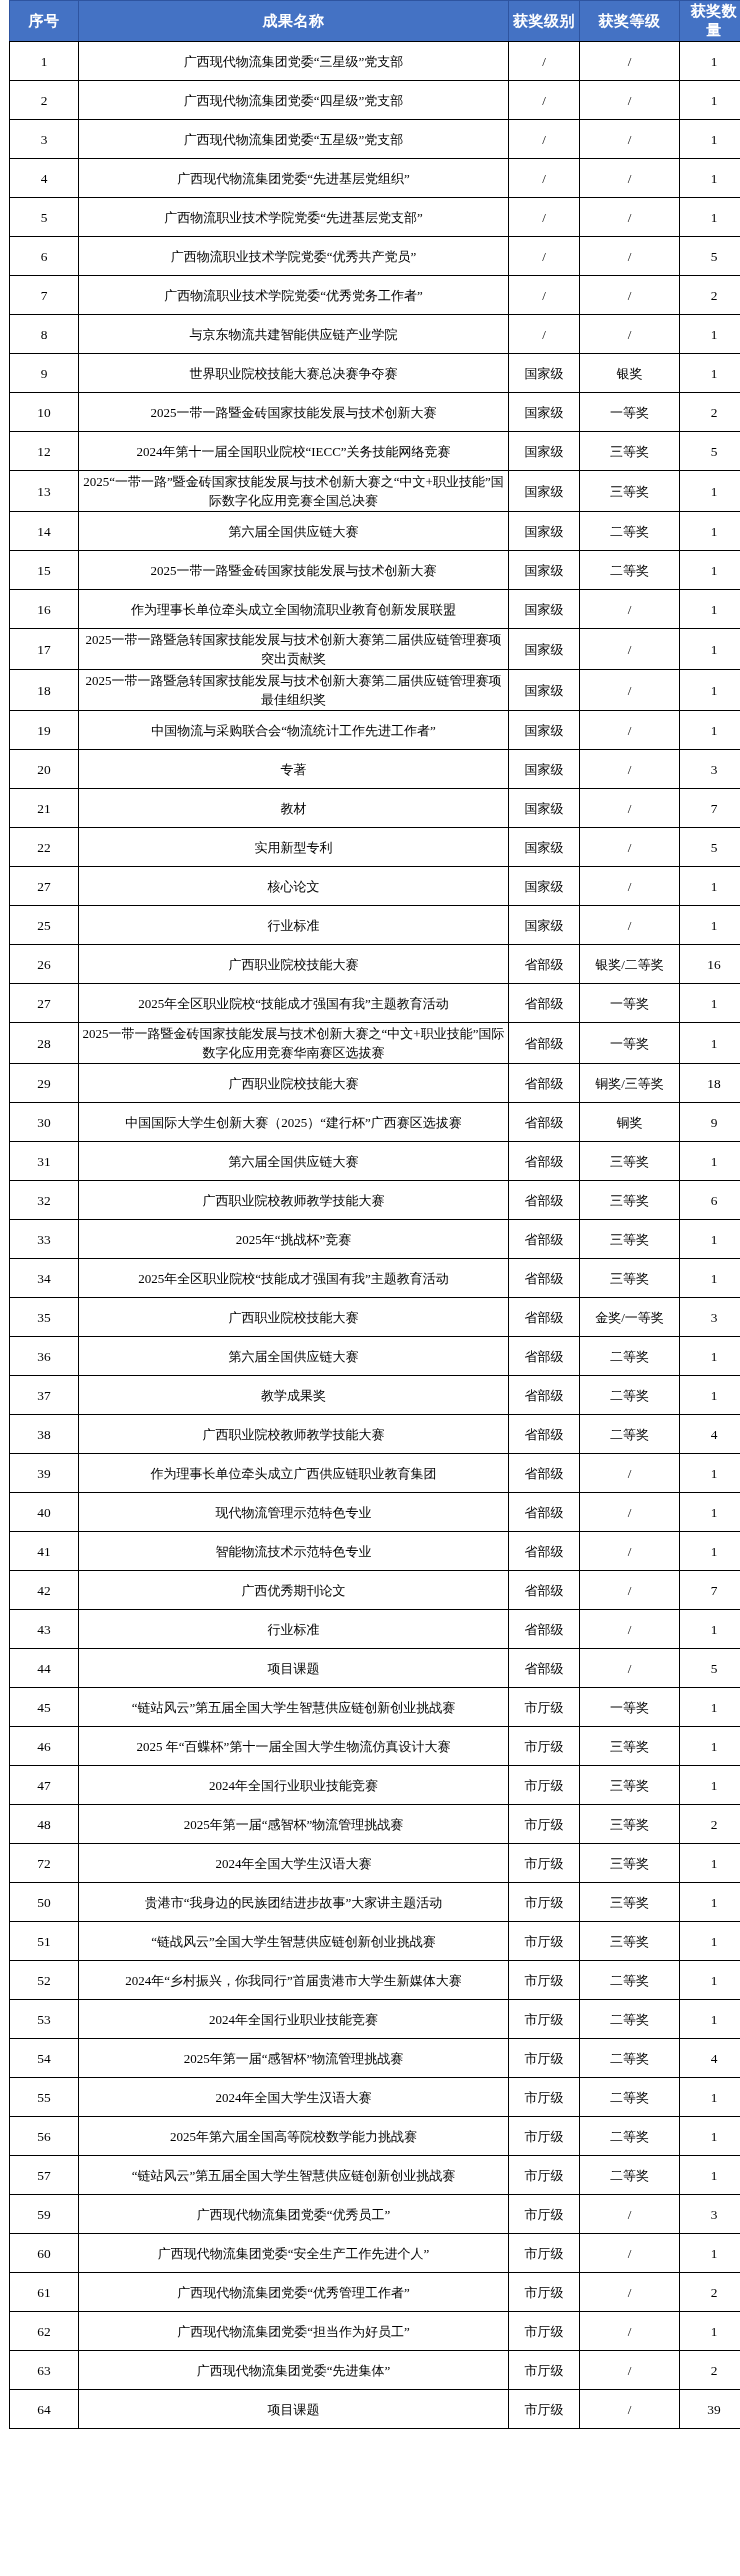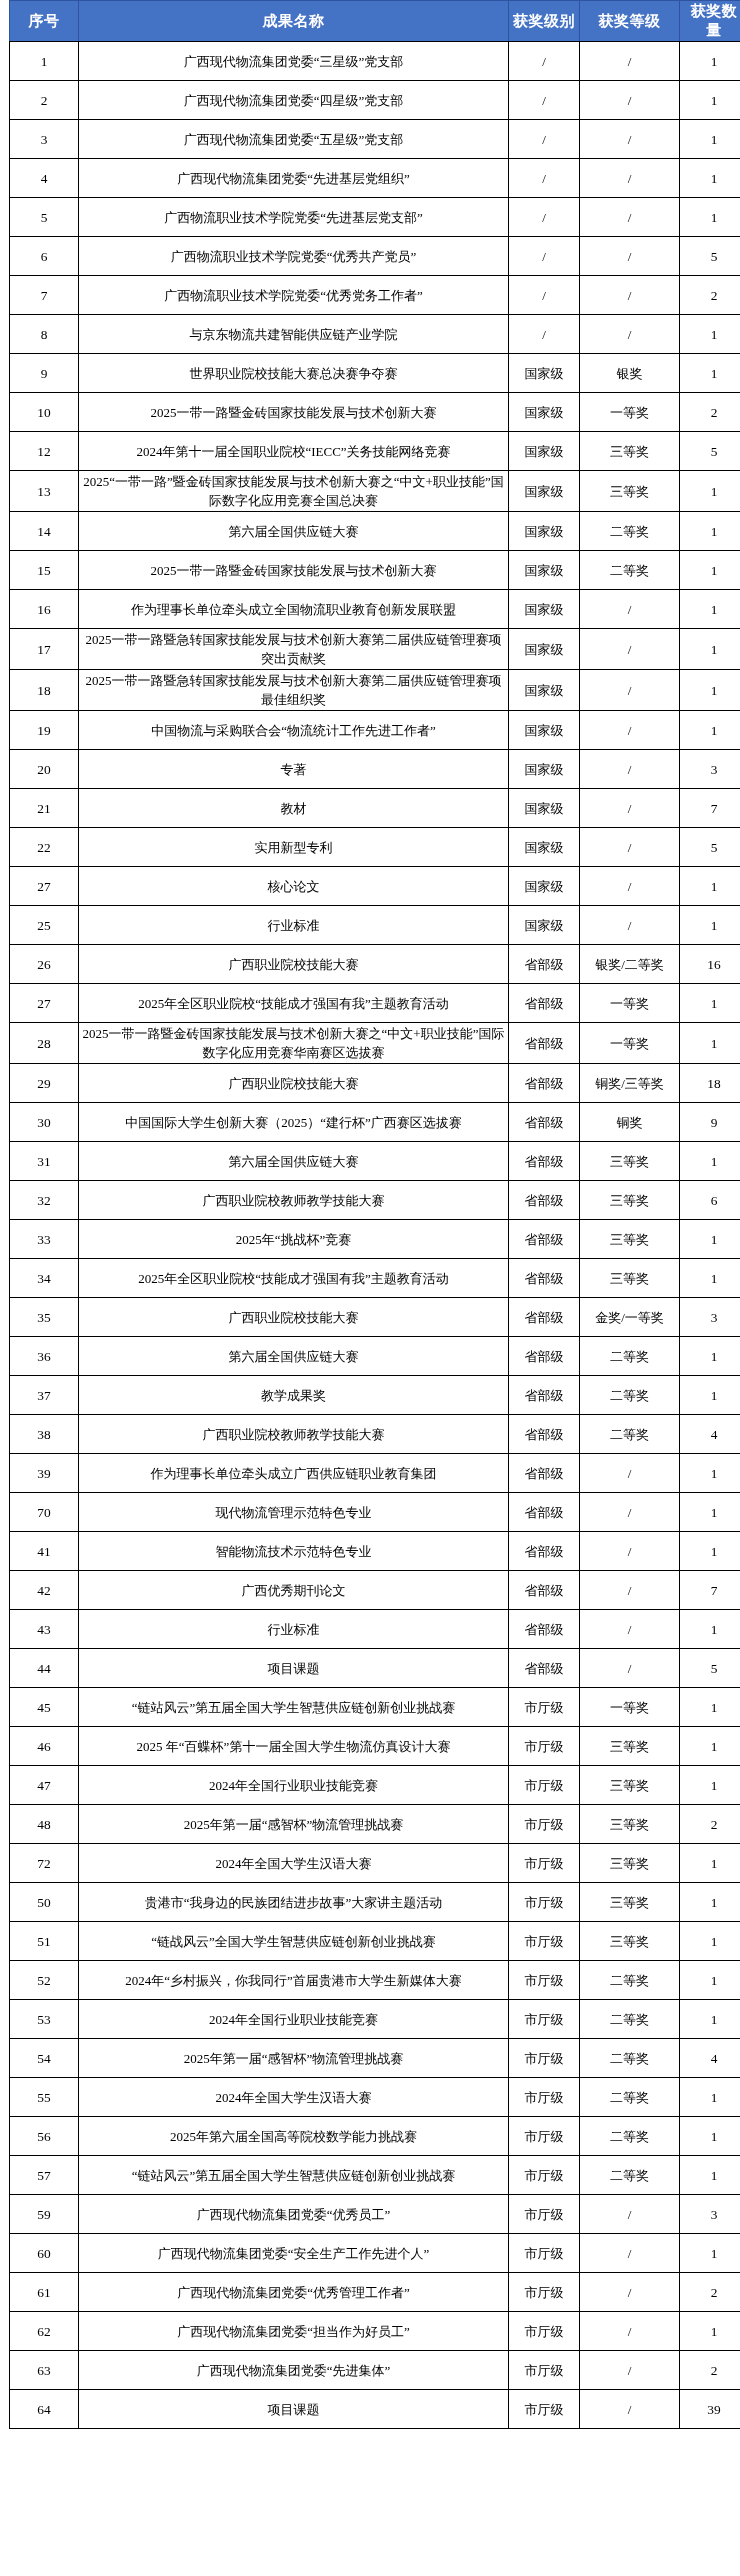--- a/index.html
+++ b/index.html
@@ -326,21 +326,21 @@
         <td class="num">4</td>
       </tr>
       <tr>
         <td class="num">39</td>
         <td>作为理事长单位牵头成立广西供应链职业教育集团</td>
         <td>省部级</td>
         <td>/</td>
         <td class="num">1</td>
       </tr>
       <tr>
-        <td class="num">70</td>
+        <td class="num">40</td>
         <td>现代物流管理示范特色专业</td>
         <td>省部级</td>
         <td>/</td>
         <td class="num">1</td>
       </tr>
       <tr>
         <td class="num">41</td>
         <td>智能物流技术示范特色专业</td>
         <td>省部级</td>
         <td>/</td>

